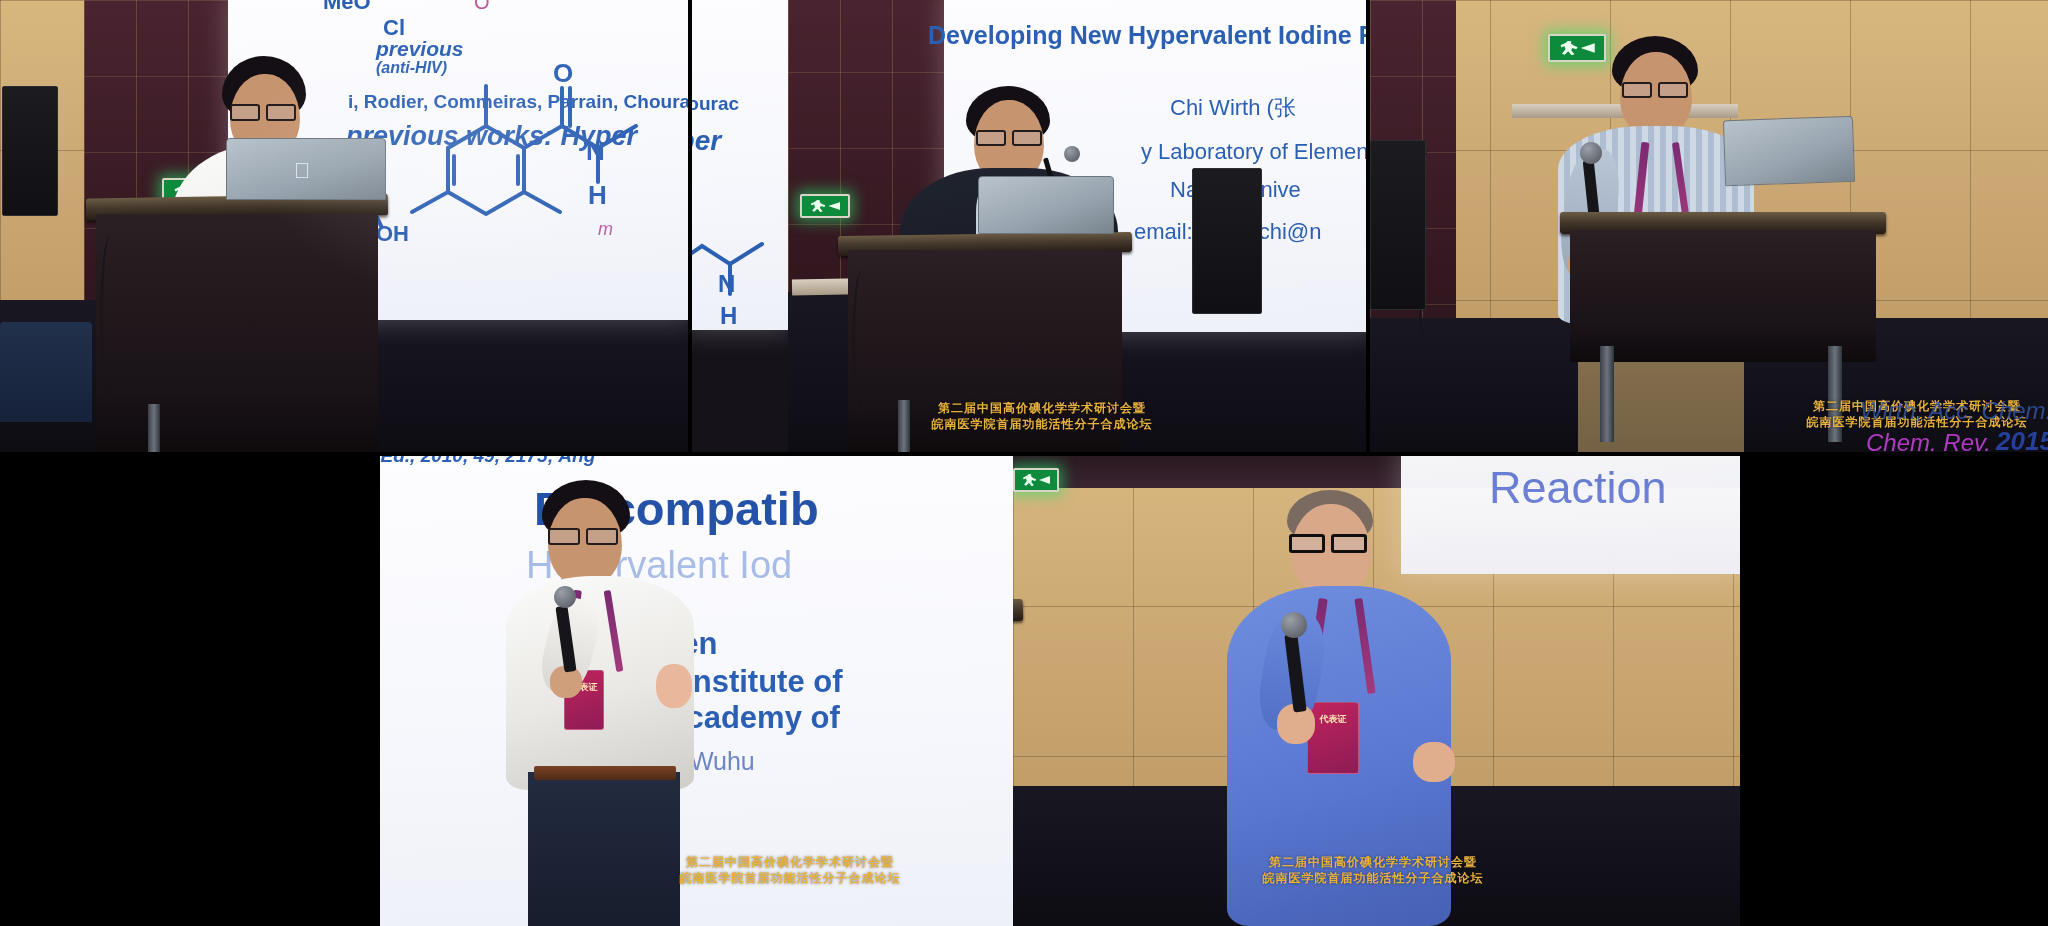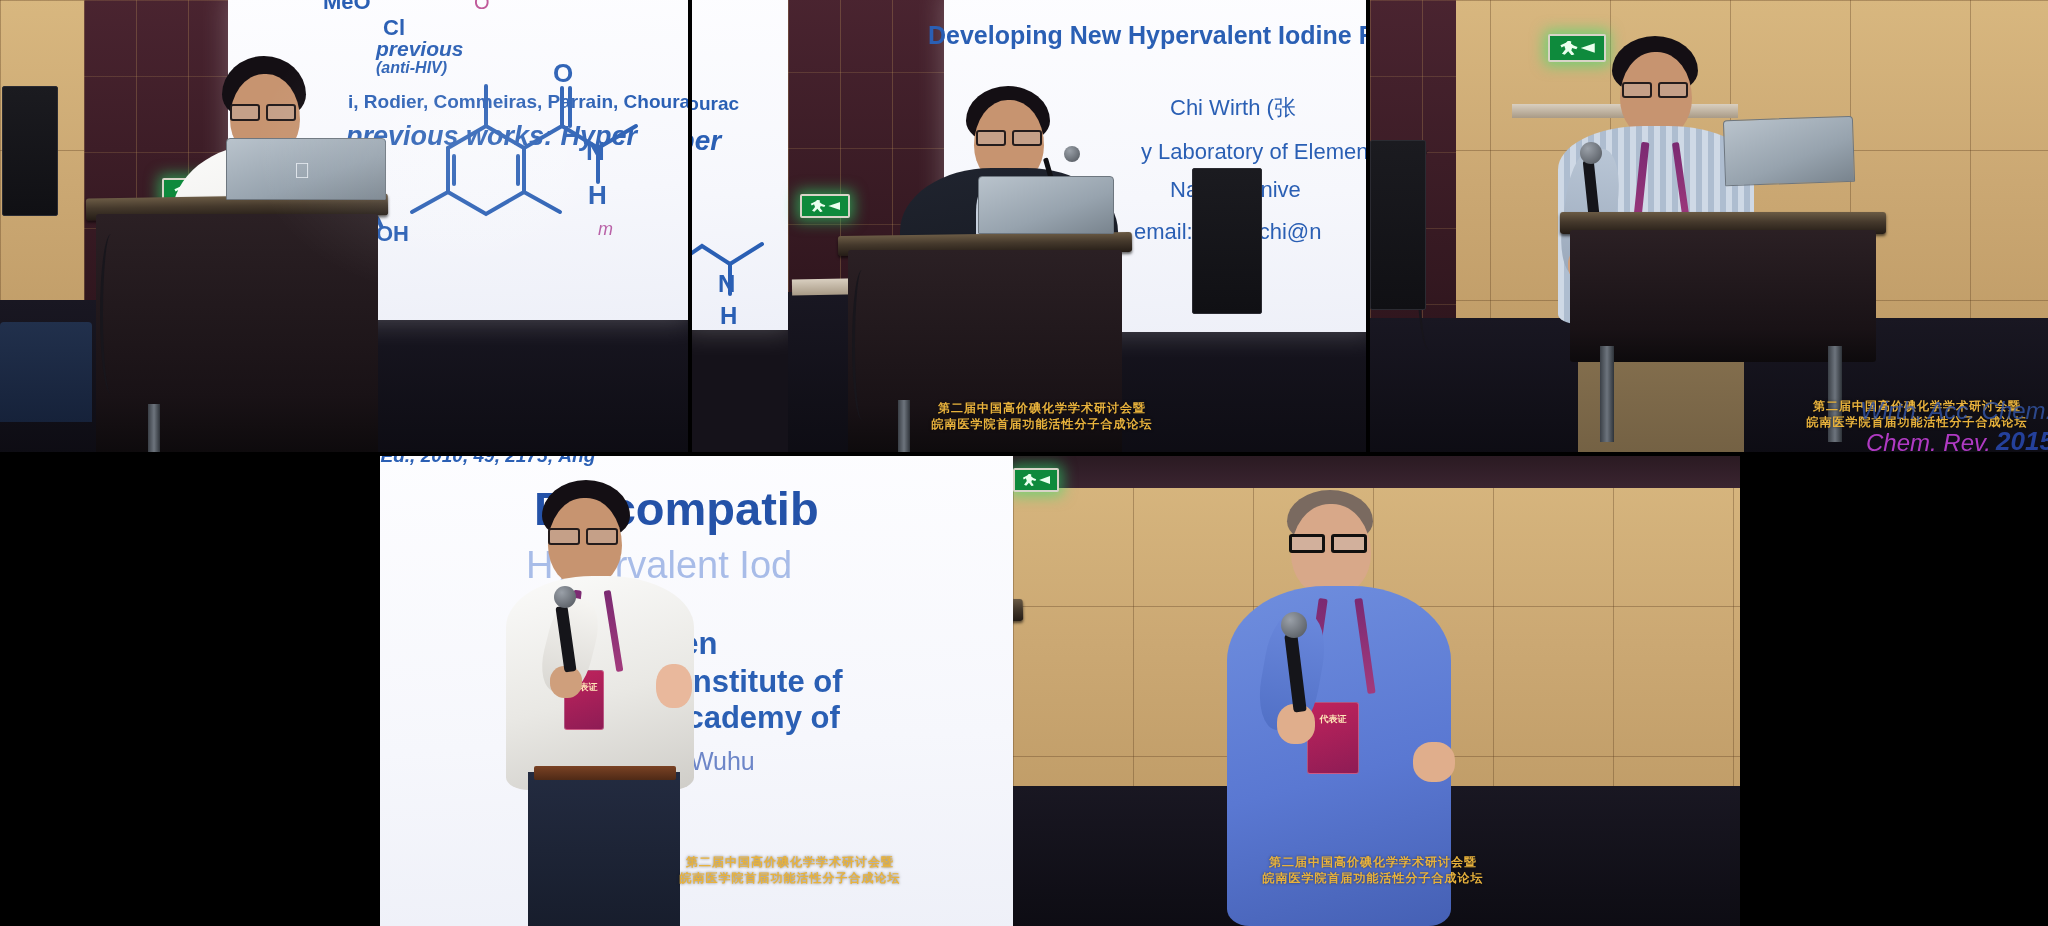--- a/index.html
+++ b/index.html
@@ -473,20 +473,23 @@
       <div>皖南医学院首届功能活性分子合成论坛</div>
     </div>
   </div>
 
   <div class="panel" style="left:1013px; top:456px; width:727px; height:470px;">
 
     <div class="wall-gold" style="width:727px;"></div>
     <div class="wall-dark" style="left:0px; top:0px; width:727px; height:32px; background:linear-gradient(180deg,#2a1a22,#3a2430);"></div>
     <div class="wall-dark" style="left:0px; top:330px; width:727px; height:142px;"></div>
 
+    <div class="screen" style="left:388px; top:-14px; width:344px; height:132px; opacity:.97;">
+      <div class="slide-text" style="left:88px; top:22px; font-size:45px; color:#6a7fd8;">Reaction</div>
+    </div>
 
     <div class="exit-sign" style="left:0px; top:12px; width:46px; height:24px;">
       <div class="runner"></div>
       <div class="arrow"></div>
     </div>
 
     <div class="person" style="left:236px; top:34px; width:260px; height:436px;">
       <div class="hair-bald" style="left:38px; top:0px; width:86px; height:54px;"></div>
       <div class="head" style="left:42px; top:14px; width:80px; height:92px; background:#d8a889;"></div>
       <div class="glasses" style="left:40px; top:44px; width:36px; height:19px; border-color:#12100f; border-width:3px;"></div>

